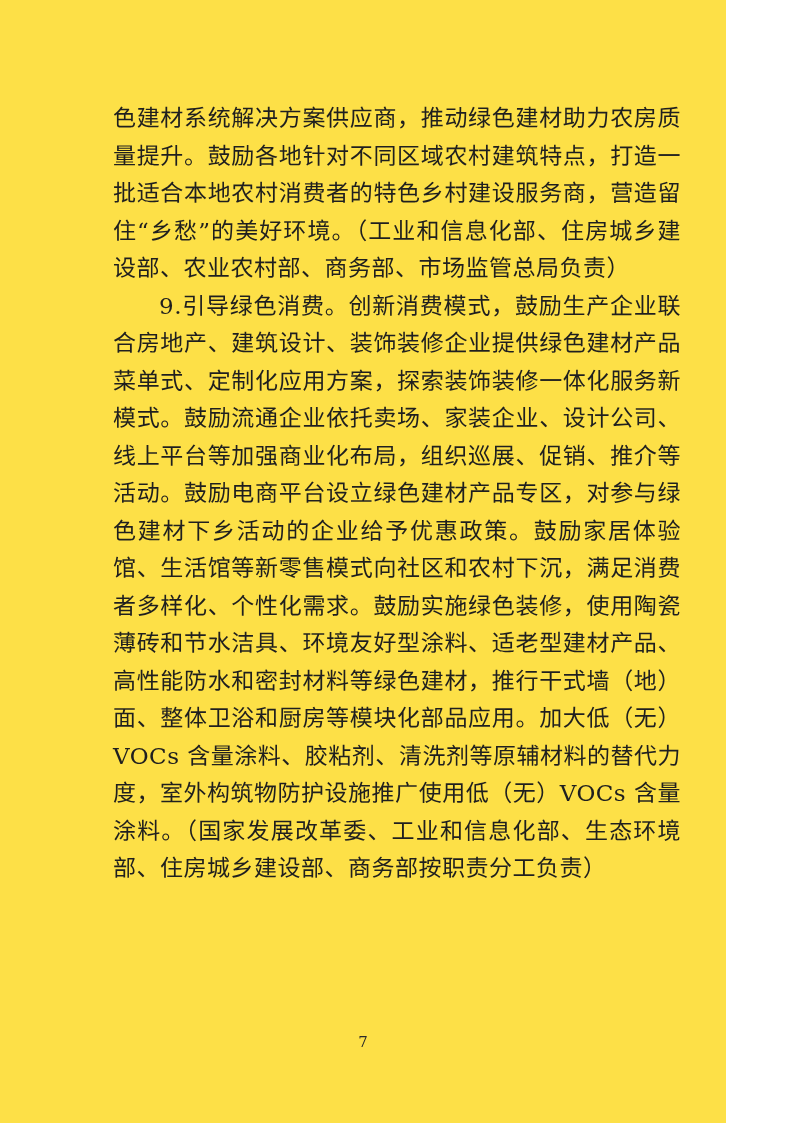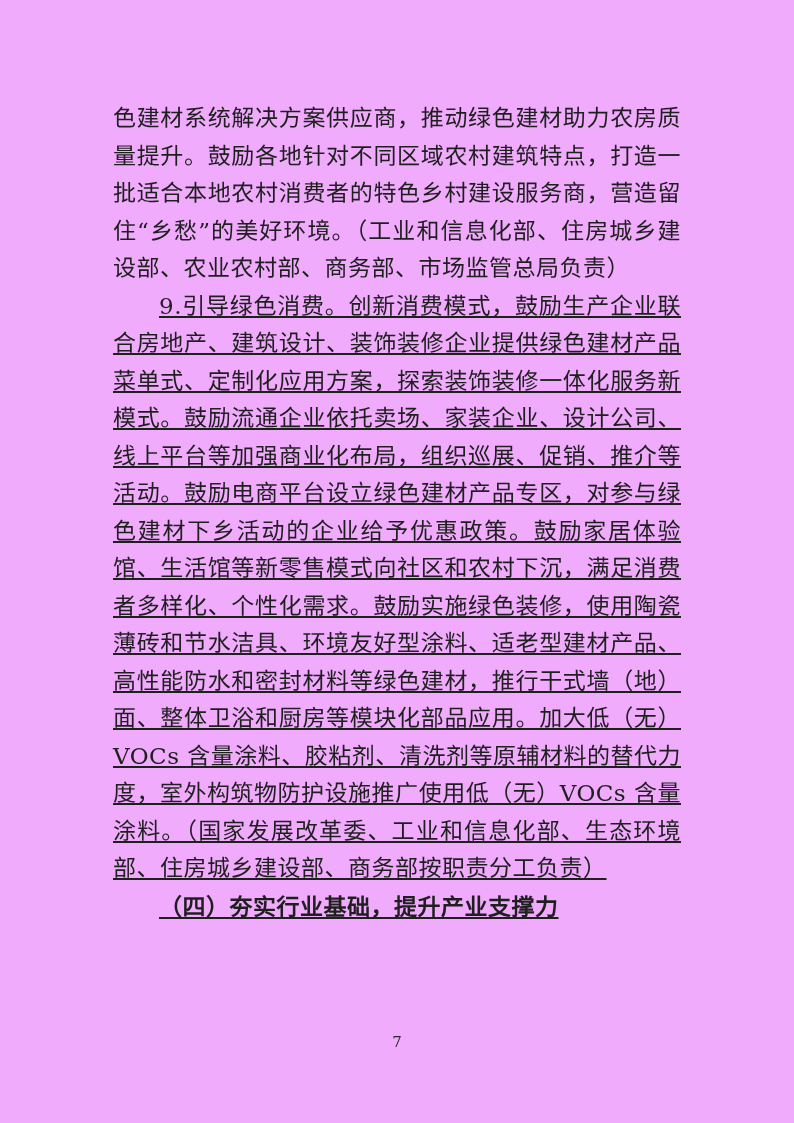--- a/index.html
+++ b/index.html
@@ -2,23 +2,23 @@
 <html lang="zh-CN"><head>
 <meta charset="utf-8">
 <style>
   html, body {
     margin: 0;
     padding: 0;
     background: #ffffff;
   }
   .page {
     position: relative;
-    width: 794px;
+    width: 726px;
     height: 1123px;
-    background: #f0abfc;
+    background: #fde047;
     overflow: hidden;
     font-family: "DejaVu Serif", "Liberation Serif", serif;
   }
   .content {
     position: absolute;
     left: 113px;
     top: 100px;
     width: 568px;
   }
   .para {
@@ -26,21 +26,20 @@
     font-size: 23px;
     line-height: 37.5px;
     text-align: justify;
     text-justify: inter-character;
     color: #1f1f1f;
     letter-spacing: 0.5px;
     word-break: break-all;
   }
   .para.indent {
     text-indent: 2em;
-    text-decoration: underline;
   }
   .para.heading {
     font-weight: bold;
   }
   .footer {
     position: absolute;
     left: 0;
     top: 1032px;
     width: 100%;
     text-align: center;
@@ -51,18 +50,17 @@
     letter-spacing: 0;
   }
 </style>
 </head>
 <body>
 
 <div class="page">
   <div class="content">
     <p class="para">色建材系统解决方案供应商，推动绿色建材助力农房质量提升。鼓励各地针对不同区域农村建筑特点，打造一批适合本地农村消费者的特色乡村建设服务商，营造留住“乡愁”的美好环境。（工业和信息化部、住房城乡建设部、农业农村部、商务部、市场监管总局负责）</p>
     <p class="para indent">9.引导绿色消费。创新消费模式，鼓励生产企业联合房地产、建筑设计、装饰装修企业提供绿色建材产品菜单式、定制化应用方案，探索装饰装修一体化服务新模式。鼓励流通企业依托卖场、家装企业、设计公司、线上平台等加强商业化布局，组织巡展、促销、推介等活动。鼓励电商平台设立绿色建材产品专区，对参与绿色建材下乡活动的企业给予优惠政策。鼓励家居体验馆、生活馆等新零售模式向社区和农村下沉，满足消费者多样化、个性化需求。鼓励实施绿色装修，使用陶瓷薄砖和节水洁具、环境友好型涂料、适老型建材产品、高性能防水和密封材料等绿色建材，推行干式墙（地）面、整体卫浴和厨房等模块化部品应用。加大低（无）VOCs 含量涂料、胶粘剂、清洗剂等原辅材料的替代力度，室外构筑物防护设施推广使用低（无）VOCs 含量涂料。（国家发展改革委、工业和信息化部、生态环境部、住房城乡建设部、商务部按职责分工负责）</p>
-    <p class="para indent heading">（四）夯实行业基础，提升产业支撑力</p>
   </div>
   <div class="footer">
     <span class="page-number">7</span>
   </div>
 </div>
 
 </body></html>

